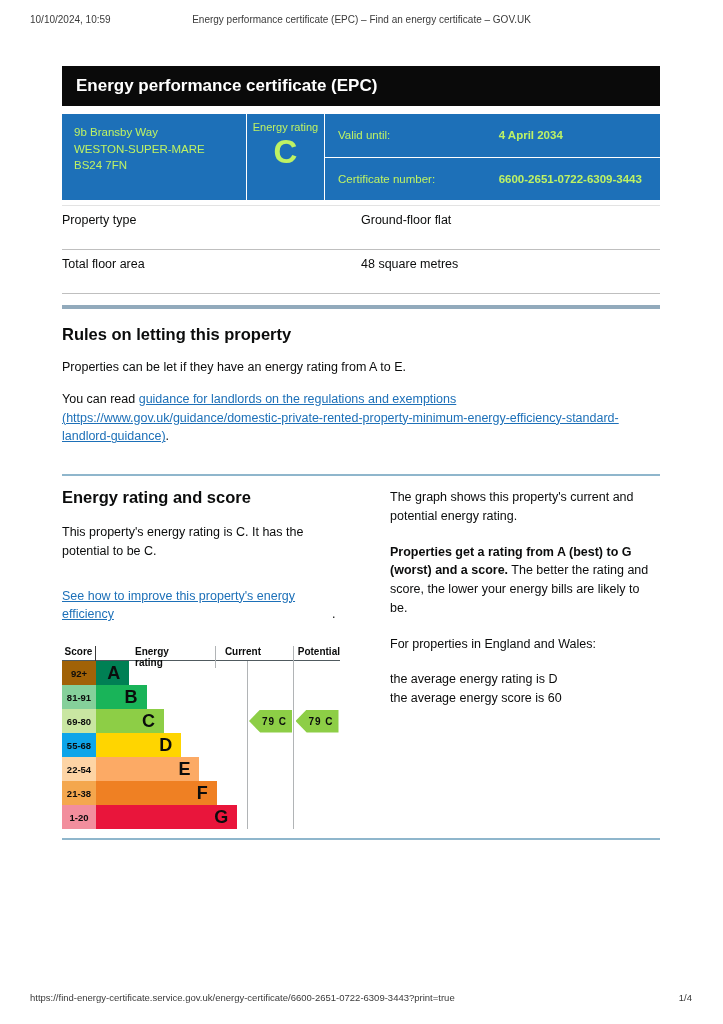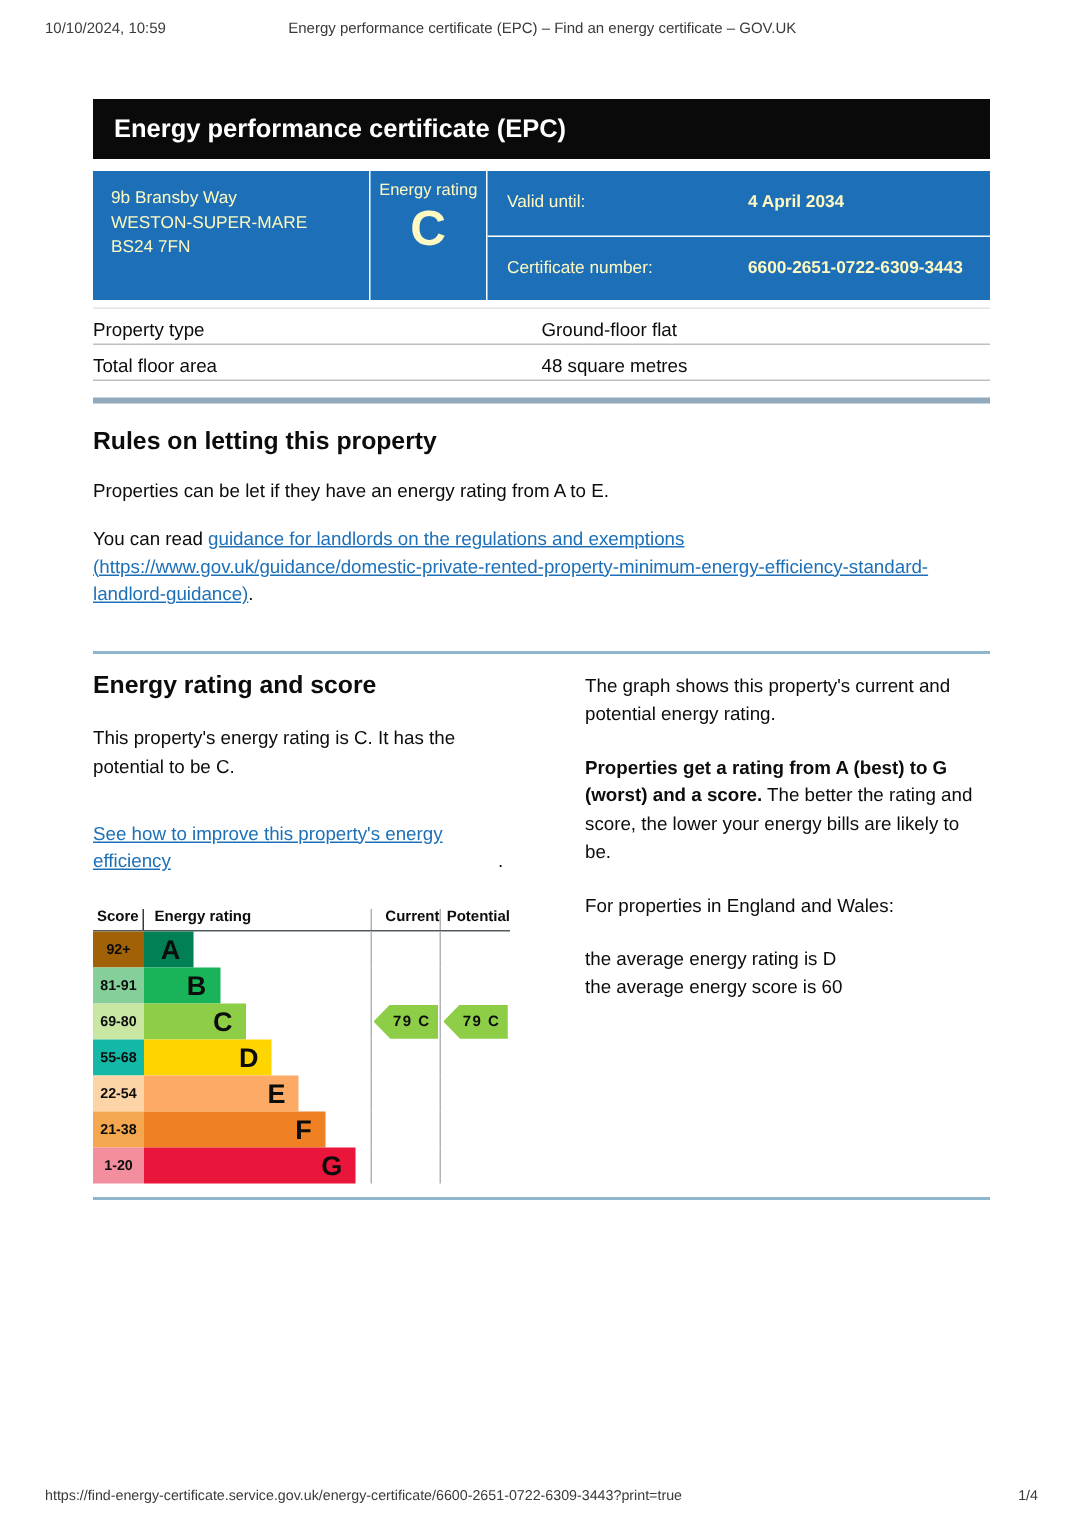--- a/index.html
+++ b/index.html
@@ -6,34 +6,34 @@
   html,body { width:723px; height:1024px; background:#ffffff; overflow:hidden;
     font-family:"Liberation Sans", sans-serif; color:#0b0c0c; }
   .meta-header { position:absolute; top:14px; left:0; width:723px; font-size:10px; color:#3a3a3a; }
   .meta-date { position:absolute; left:30px; top:0; }
   .meta-title { width:100%; text-align:center; }
   .page { position:absolute; left:62px; top:66px; width:598px; }
 
   .banner { background:#0a0a0a; color:#ffffff; height:40px; line-height:40px;
     padding-left:14px; font-size:17px; font-weight:bold; }
 
-  .blue-box { margin-top:8px; background:#1d70b8; color:#fef9c3; display:flex; height:86px; }
+  .blue-box { margin-top:8px; background:#1d70b8; color:#bef264; display:flex; height:86px; }
   .bb-address { width:185px; padding:10px 12px; font-size:11.5px; line-height:1.45;
     border-right:1px solid #ffffff; }
   .bb-rating { width:78px; border-right:1px solid #ffffff; text-align:center; padding-top:7px; }
   .bb-rating-label { font-size:11px; }
   .bb-rating-letter { font-size:33px; font-weight:bold; line-height:1.15; }
   .bb-validity { flex:1; display:flex; flex-direction:column; }
   .bb-vrow { flex:1; display:grid; grid-template-columns:52% 48%; align-items:center;
     padding:5px 13px; font-size:11.5px; }
   .bb-vrow + .bb-vrow { border-top:1px solid #ffffff; }
   .bb-value { font-weight:bold; }
 
   .summary-table { margin-top:5px; font-size:12.5px; }
-  .sum-row { display:grid; grid-template-columns:50% 50%; padding:7px 0 2px 0;
+  .sum-row { display:grid; grid-template-columns:50% 50%; padding:7px 0 22px 0;
     border-bottom:1px solid #bfbfbf; }
   .sum-row:first-child { border-top:1px solid #e3e3e3; }
 
   .divider-thick { margin-top:11px; height:4px; background:#92aabc; border:none; }
   .divider-thin { height:2px; background:#8fb6cc; border:none; }
 
   .section-h2 { font-size:16.5px; font-weight:bold; }
   .rules { margin-top:16px; }
   .rules .section-h2 { margin-bottom:14px; }
   p.body-text { font-size:12.5px; line-height:1.5; }
@@ -46,21 +46,21 @@
   .col-right { width:270px; margin-left:28px; }
   .col-left .section-h2 { margin-bottom:16px; }
   .col-left p.body-text { margin-bottom:26px; max-width:280px; }
   .improve-link { display:inline-block; font-size:12.5px; line-height:1.5; max-width:270px; }
   .col-right p.body-text { margin-bottom:17px; }
   .col-right p.tight { margin-bottom:0; }
 
   
   .epc { margin-top:22px; width:278px; }
   .epc-header { display:grid; grid-template-columns:34px 1fr 46px 47px;
-    border-bottom:1px solid #505a5f; font-size:10px; font-weight:bold; height:15px; }
+    border-bottom:1px solid #505a5f; font-size:10px; font-weight:bold; height:15px;gap:32px; }
   .epc-h-score { text-align:center; border-right:1px solid #3a3a3a; }
   .epc-h-rating { padding-left:7px; }
   .epc-h-col { text-align:right; border-left:1px solid #b1b4b6; }
   .epc-row { display:grid; grid-template-columns:34px 1fr 46px 47px; height:24px; }
   .epc-score { font-size:9.5px; font-weight:bold; display:flex; align-items:center;
     justify-content:center; }
   .epc-barwrap { height:100%; }
   .epc-bar { height:100%; display:flex; align-items:center; justify-content:flex-end;
     padding-right:9px; font-weight:bold; font-size:18px; color:#0b0c0c; }
   .epc-col { border-left:1px solid #b1b4b6; display:flex; align-items:center;
@@ -167,21 +167,21 @@
                 <div class="epc-bar" style="width: 45%; background: rgb(141, 206, 70);">C</div>
               </div>
               <div class="epc-col">
                 <div class="epc-arrow" style="background: rgb(141, 206, 70);">79&nbsp;C</div>
               </div>
               <div class="epc-col">
                 <div class="epc-arrow" style="background: rgb(141, 206, 70);">79&nbsp;C</div>
               </div>
             </div>
             <div class="epc-row">
-              <div class="epc-score" style="background: #14b8a6;">55-68</div>
+              <div class="epc-score" style="background: #0ea5e9;">55-68</div>
               <div class="epc-barwrap">
                 <div class="epc-bar" style="width: 56.5%; background: rgb(255, 213, 0);">D</div>
               </div>
               <div class="epc-col"></div>
               <div class="epc-col"></div>
             </div>
             <div class="epc-row">
               <div class="epc-score" style="background: rgb(253, 212, 165);">22-54</div>
               <div class="epc-barwrap">
                 <div class="epc-bar" style="width: 68.5%; background: rgb(252, 170, 101);">E</div>

